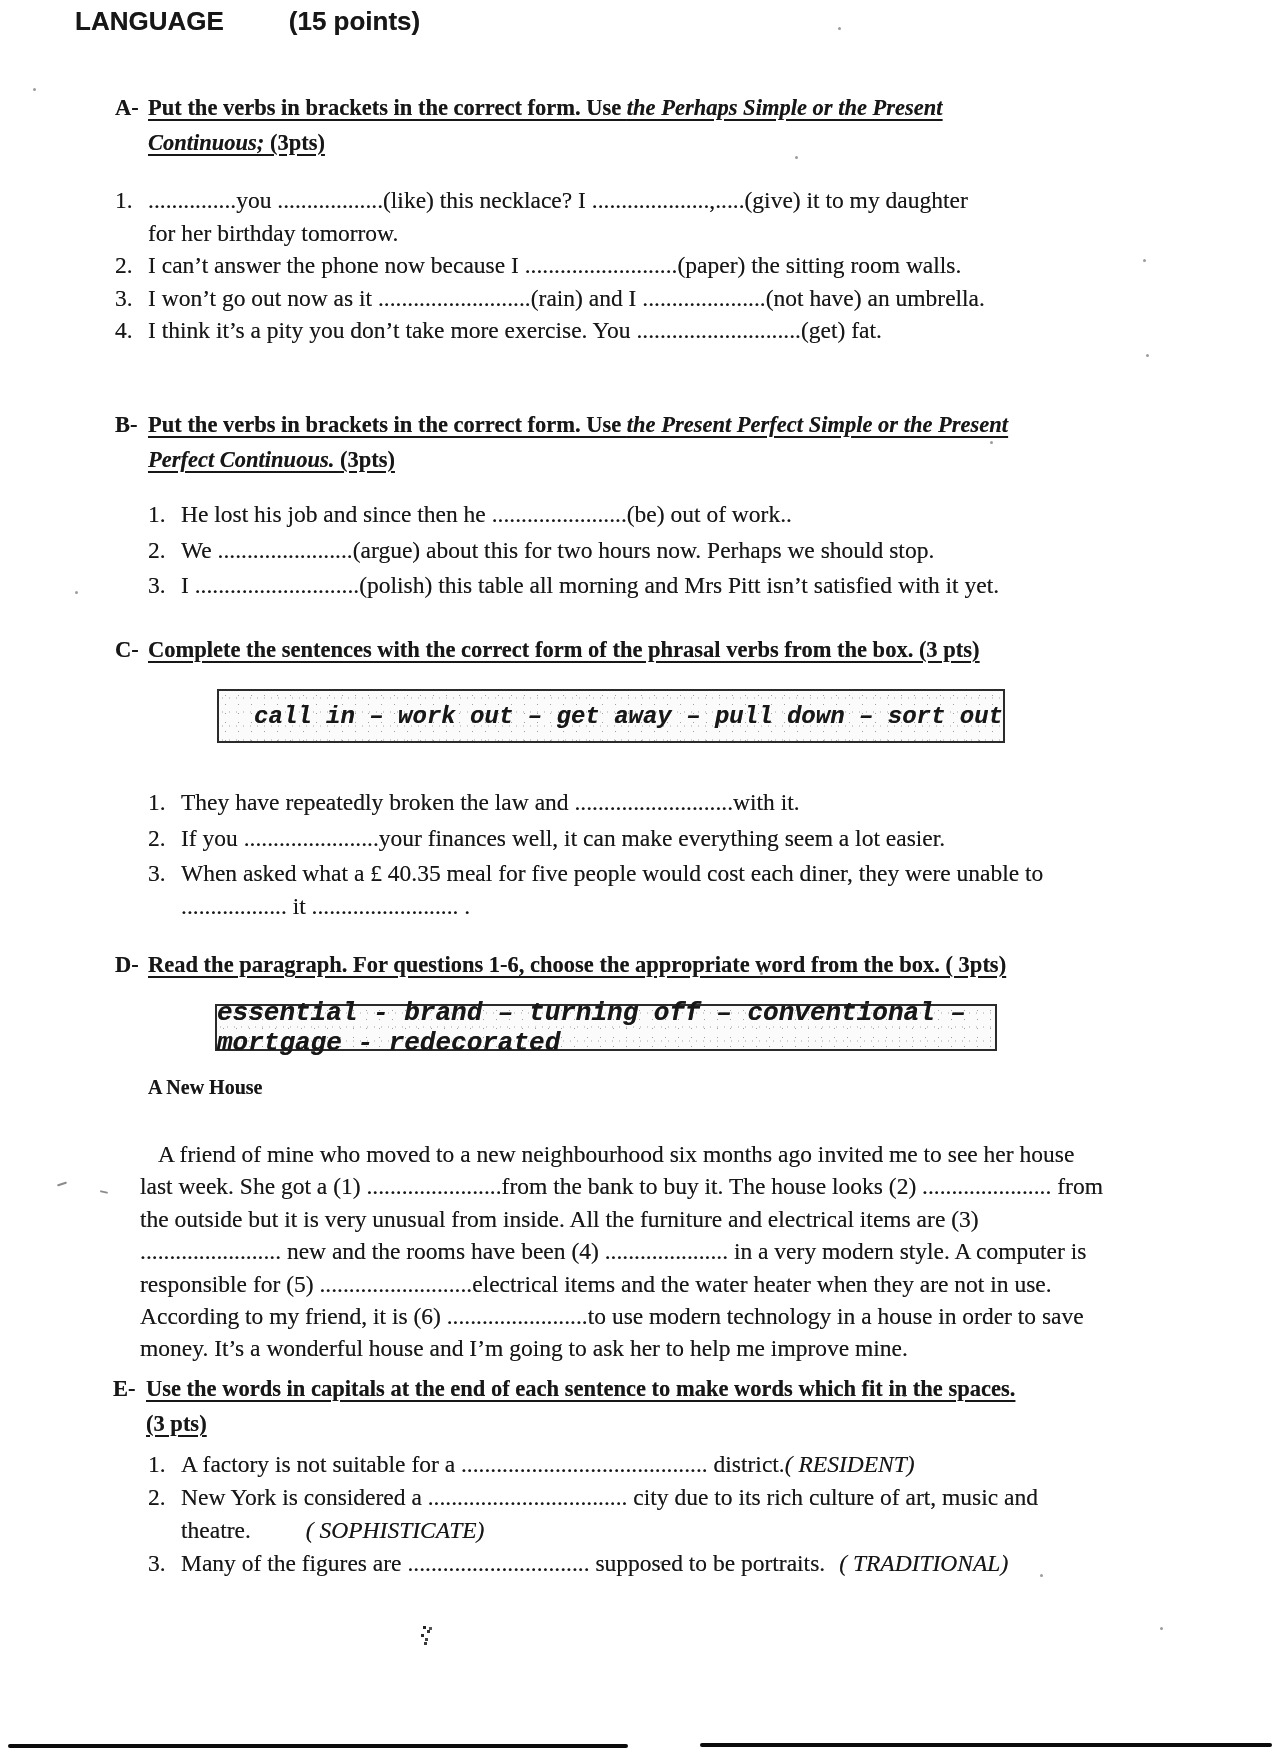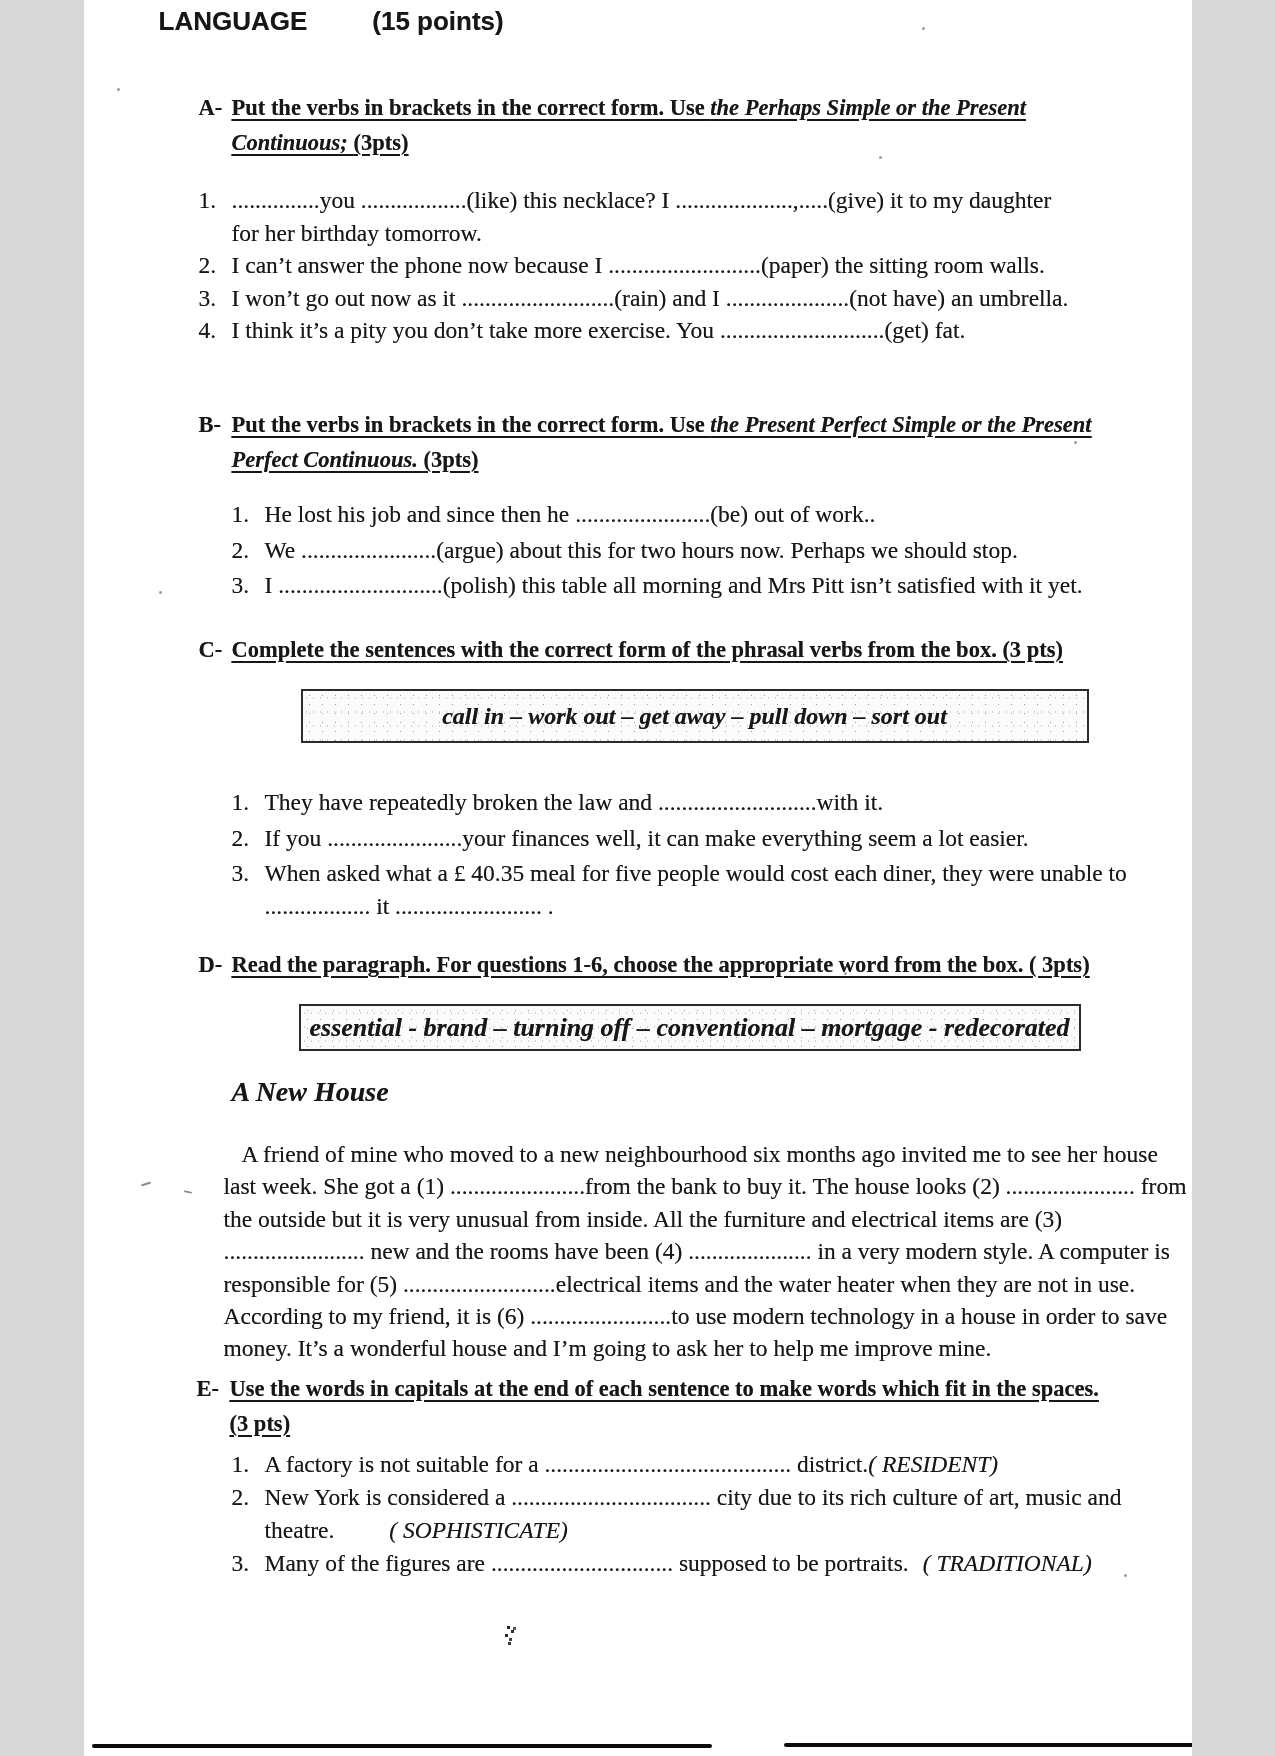--- a/index.html
+++ b/index.html
@@ -1,46 +1,47 @@
 <!DOCTYPE html>
 <html><head>
 <meta charset="utf-8">
 <style>
   html,body{margin:0;padding:0;background:#d8d8d8;}
   .page{
-    position:relative;margin:0 auto;width:1108px;height:1756px;background:#ffffff;
+    position:relative;margin:0 auto;width:1275px;height:1756px;background:#ffffff;
     font-family:"Liberation Serif","DejaVu Serif",serif;color:#171717;overflow:hidden;
     text-shadow:0 0 .5px rgba(20,20,20,.55);
   }
   
   .hdr{position:absolute;left:75px;top:6px;display:flex;gap:65px;
        font-family:"Liberation Sans","DejaVu Sans",sans-serif;font-weight:bold;font-size:26px;}
   
   .sec{position:absolute;display:flex;font-weight:bold;font-size:22.5px;line-height:35px;}
   .sec .lbl{width:33px;flex:none;}
   .sec .h-text{white-space:nowrap;text-decoration:underline;
                text-decoration-thickness:2px;text-underline-offset:4px;}
   .it{font-style:italic;}
   
   .items{position:absolute;font-size:23.5px;line-height:32.5px;}
   .item{display:flex;}
   .item .num{width:33px;flex:none;}
   .item .txt{width:950px;}
   .cap{font-style:italic;}
   
   .word-box{
-    position:absolute;display:flex;align-items:center;justify-content:center;
+    position:absolute;display:flex;align-items:center;justify-content:flex-end;
     border:2px solid #2b2b2b;font-weight:bold;font-style:italic;
     background-color:#fbfbfb;
     background-image:radial-gradient(circle,#9f9f9f .8px,transparent .9px),
                      radial-gradient(circle,#cfcfcf .8px,transparent .9px);
     background-size:13px 9px,7px 14px;
+    font-family:Liberation Mono, monospace;
   }
   
-  .passage-title{position:absolute;font-weight:bold;font-style:italic;font-size:28px;}
+  .passage-title{position:absolute;font-weight:bold;font-size:20px;}
   .passage{position:absolute;font-size:23.5px;line-height:32.4px;width:963px;text-indent:18px;margin-top:28px;}
   
   .bline{position:absolute;height:4px;background:#0b0b0b;border-radius:2px;}
   .speck{position:absolute;width:3px;height:3px;border-radius:50%;background:#4a4a4a;opacity:.55;}
   .mark{position:absolute;width:10px;height:2px;background:#5a5a5a;opacity:.7;border-radius:1px;}
   .smudge{position:absolute;width:3px;height:3px;background:#222;
           box-shadow:4px 4px 0 #333,-2px 8px 0 #2a2a2a,2px 12px 0 #444,6px 1px 0 #555,1px 16px 0 #3a3a3a;}
 </style>
 </head>
 <body>

